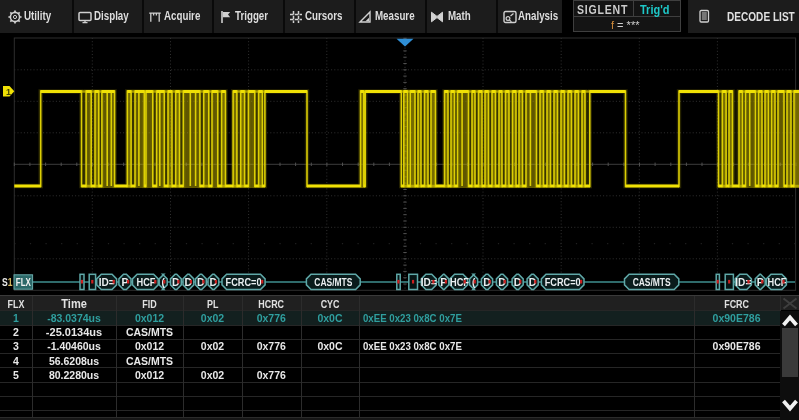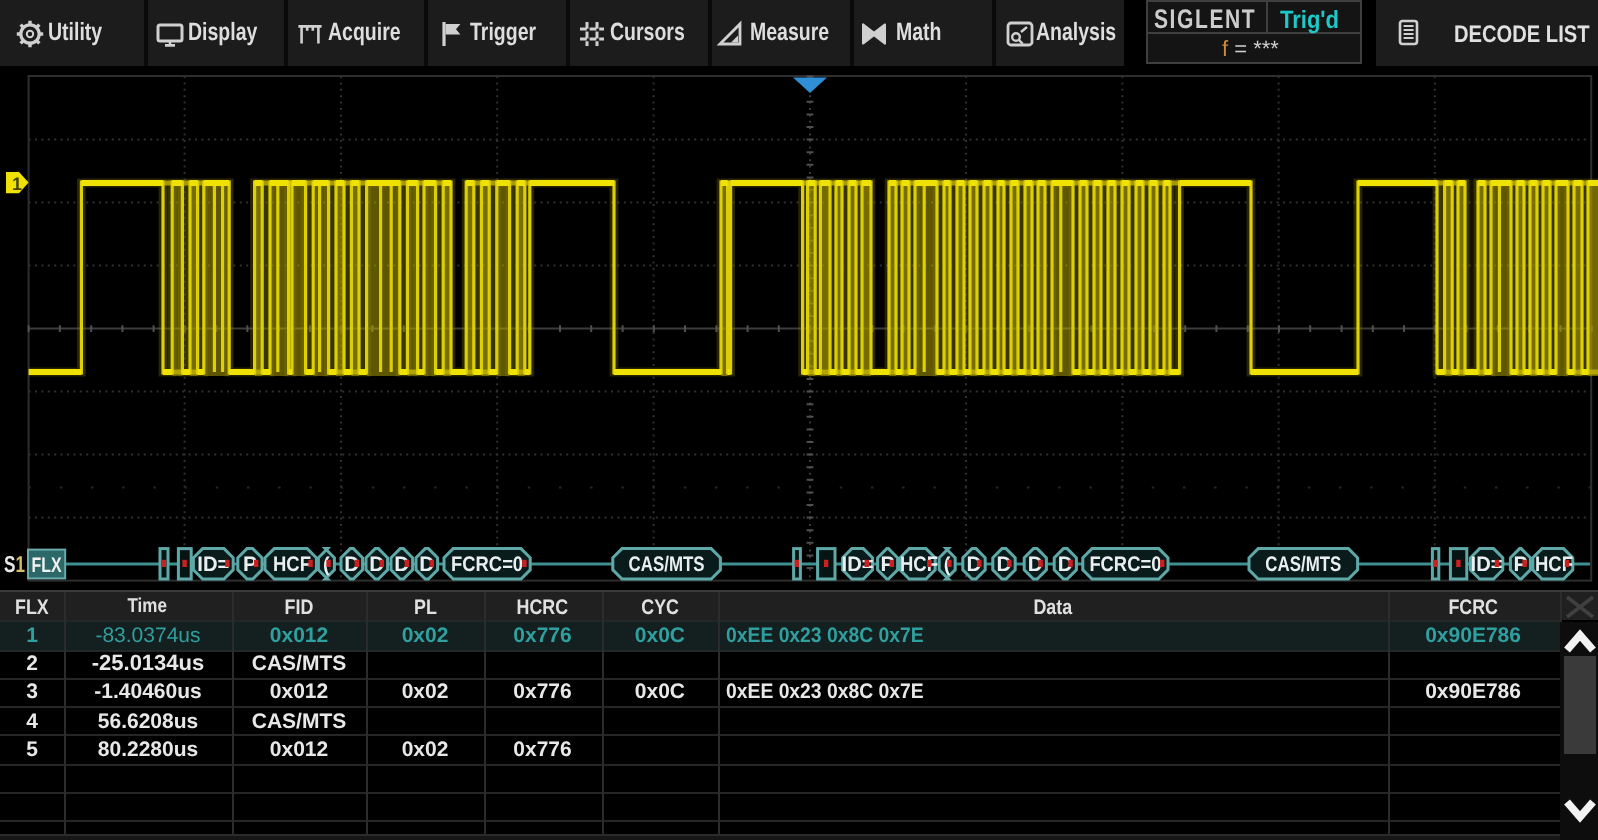--- a/index.html
+++ b/index.html
@@ -298,29 +298,28 @@
 <div style="position:absolute;left:0;top:410.1px;width:779.6px;height:1px;background:#262626"></div>
 <div style="position:absolute;left:32px;top:296px;width:1px;height:124px;background:#2c2c2c"></div>
 <div style="position:absolute;left:116px;top:296px;width:1px;height:124px;background:#2c2c2c"></div>
 <div style="position:absolute;left:183px;top:296px;width:1px;height:124px;background:#2c2c2c"></div>
 <div style="position:absolute;left:242px;top:296px;width:1px;height:124px;background:#2c2c2c"></div>
 <div style="position:absolute;left:300.5px;top:296px;width:1px;height:124px;background:#2c2c2c"></div>
 <div style="position:absolute;left:359.4px;top:296px;width:1px;height:124px;background:#2c2c2c"></div>
 <div style="position:absolute;left:693.5px;top:296px;width:1px;height:124px;background:#2c2c2c"></div>
 <div style="position:absolute;left:779.6px;top:296px;width:1px;height:124px;background:#2c2c2c"></div>
 <div style="position:absolute;left:0px;top:296.5px;width:32px;height:14px;line-height:14px;text-align:center;font-size:10.5px;font-weight:bold;color:#e0e0e0;white-space:nowrap"><span style="display:inline-block;transform:scaleX(0.85)">FLX</span></div>
-<div style="position:absolute;left:32px;top:296.5px;width:84px;height:14px;line-height:14px;text-align:center;font-size:10px;font-weight:bold;color:#e0e0e0;white-space:nowrap"><span style="display:inline-block;transform:scaleX(0.85)">Time</span></div>
+<div style="position:absolute;left:32px;top:296.5px;width:84px;height:14px;line-height:14px;text-align:center;font-size:13px;font-weight:bold;color:#e0e0e0;white-space:nowrap"><span style="display:inline-block;transform:scaleX(0.85)">Time</span></div>
 <div style="position:absolute;left:116px;top:296.5px;width:67px;height:14px;line-height:14px;text-align:center;font-size:10.5px;font-weight:bold;color:#e0e0e0;white-space:nowrap"><span style="display:inline-block;transform:scaleX(0.85)">FID</span></div>
 <div style="position:absolute;left:183px;top:296.5px;width:59px;height:14px;line-height:14px;text-align:center;font-size:10.5px;font-weight:bold;color:#e0e0e0;white-space:nowrap"><span style="display:inline-block;transform:scaleX(0.85)">PL</span></div>
 <div style="position:absolute;left:242px;top:296.5px;width:58.5px;height:14px;line-height:14px;text-align:center;font-size:10.5px;font-weight:bold;color:#e0e0e0;white-space:nowrap"><span style="display:inline-block;transform:scaleX(0.85)">HCRC</span></div>
 <div style="position:absolute;left:300.5px;top:296.5px;width:58.89999999999998px;height:14px;line-height:14px;text-align:center;font-size:10.5px;font-weight:bold;color:#e0e0e0;white-space:nowrap"><span style="display:inline-block;transform:scaleX(0.85)">CYC</span></div>
-<div style="position:absolute;left:359.4px;top:296.5px;width:334.1px;height:14px;line-height:14px;text-align:center;font-size:10.5px;font-weight:bold;color:#e0e0e0;white-space:nowrap"><span style="display:inline-block;transform:scaleX(0.85)">Data</span></div>
 <div style="position:absolute;left:693.5px;top:296.5px;width:86.10000000000002px;height:14px;line-height:14px;text-align:center;font-size:10.5px;font-weight:bold;color:#e0e0e0;white-space:nowrap"><span style="display:inline-block;transform:scaleX(0.85)">FCRC</span></div>
 <div style="position:absolute;left:0px;top:310.5px;width:32px;height:14px;line-height:14px;text-align:center;font-size:10.5px;font-weight:bold;color:#2f9f9f;white-space:nowrap">1</div>
-<div style="position:absolute;left:32px;top:310.5px;width:84px;height:14px;line-height:14px;text-align:center;font-size:10.5px;font-weight:normal;color:#2f9f9f;white-space:nowrap">-83.0374us</div>
+<div style="position:absolute;left:32px;top:310.5px;width:84px;height:14px;line-height:14px;text-align:center;font-size:10.5px;font-weight:bold;color:#2f9f9f;white-space:nowrap">-83.0374us</div>
 <div style="position:absolute;left:116px;top:310.5px;width:67px;height:14px;line-height:14px;text-align:center;font-size:10.5px;font-weight:bold;color:#2f9f9f;white-space:nowrap">0x012</div>
 <div style="position:absolute;left:183px;top:310.5px;width:59px;height:14px;line-height:14px;text-align:center;font-size:10.5px;font-weight:bold;color:#2f9f9f;white-space:nowrap">0x02</div>
 <div style="position:absolute;left:242px;top:310.5px;width:58.5px;height:14px;line-height:14px;text-align:center;font-size:10.5px;font-weight:bold;color:#2f9f9f;white-space:nowrap">0x776</div>
 <div style="position:absolute;left:300.5px;top:310.5px;width:58.89999999999998px;height:14px;line-height:14px;text-align:center;font-size:10.5px;font-weight:bold;color:#2f9f9f;white-space:nowrap">0x0C</div>
 <div style="position:absolute;left:363.4px;top:310.5px;height:14px;line-height:14px;font-size:10.5px;font-weight:bold;color:#2f9f9f;white-space:nowrap"><span style="display:inline-block;transform:scaleX(0.92);transform-origin:0 50%">0xEE 0x23 0x8C 0x7E</span></div>
 <div style="position:absolute;left:693.5px;top:310.5px;width:86.10000000000002px;height:14px;line-height:14px;text-align:center;font-size:10.5px;font-weight:bold;color:#2f9f9f;white-space:nowrap">0x90E786</div>
 <div style="position:absolute;left:0px;top:325.0px;width:32px;height:14px;line-height:14px;text-align:center;font-size:10.5px;font-weight:bold;color:#e8e8e8;white-space:nowrap">2</div>
 <div style="position:absolute;left:32px;top:325.0px;width:84px;height:14px;line-height:14px;text-align:center;font-size:11px;font-weight:bold;color:#e8e8e8;white-space:nowrap">-25.0134us</div>
 <div style="position:absolute;left:116px;top:325.0px;width:67px;height:14px;line-height:14px;text-align:center;font-size:10.5px;font-weight:bold;color:#e8e8e8;white-space:nowrap">CAS/MTS</div>
 <div style="position:absolute;left:0px;top:339.4px;width:32px;height:14px;line-height:14px;text-align:center;font-size:10.5px;font-weight:bold;color:#e8e8e8;white-space:nowrap">3</div>

